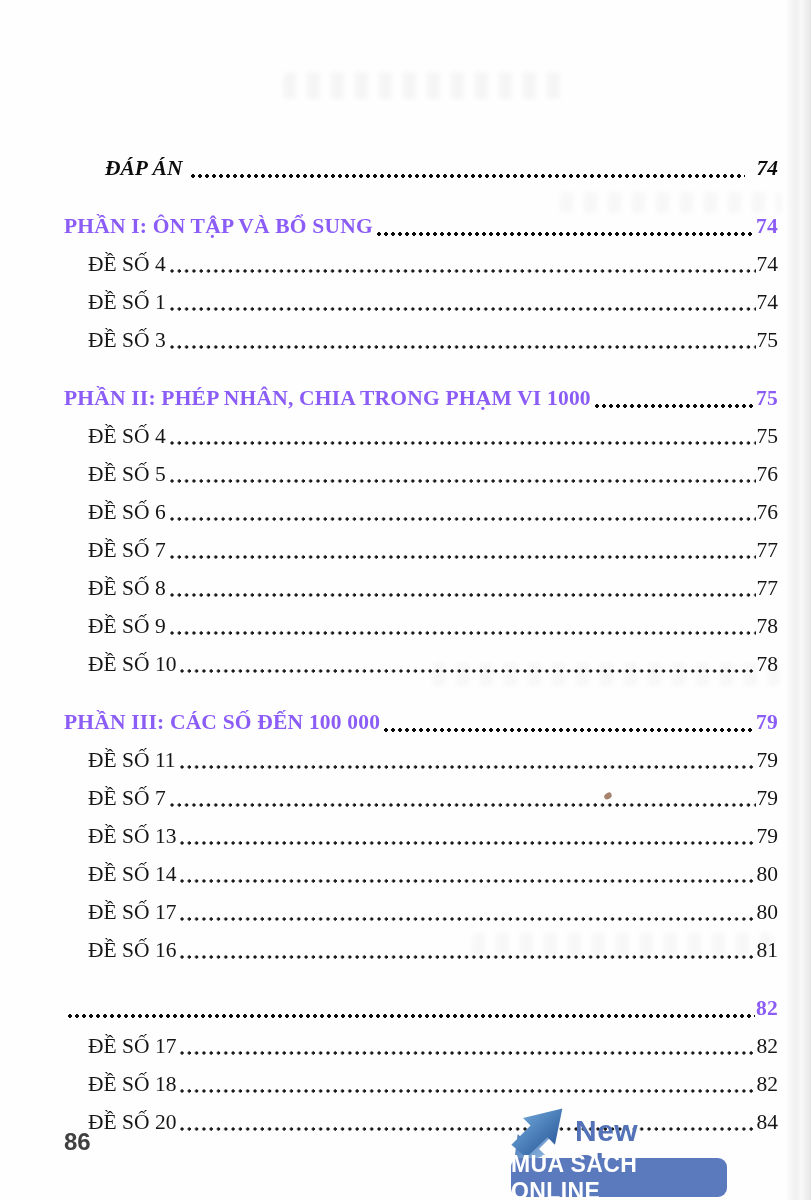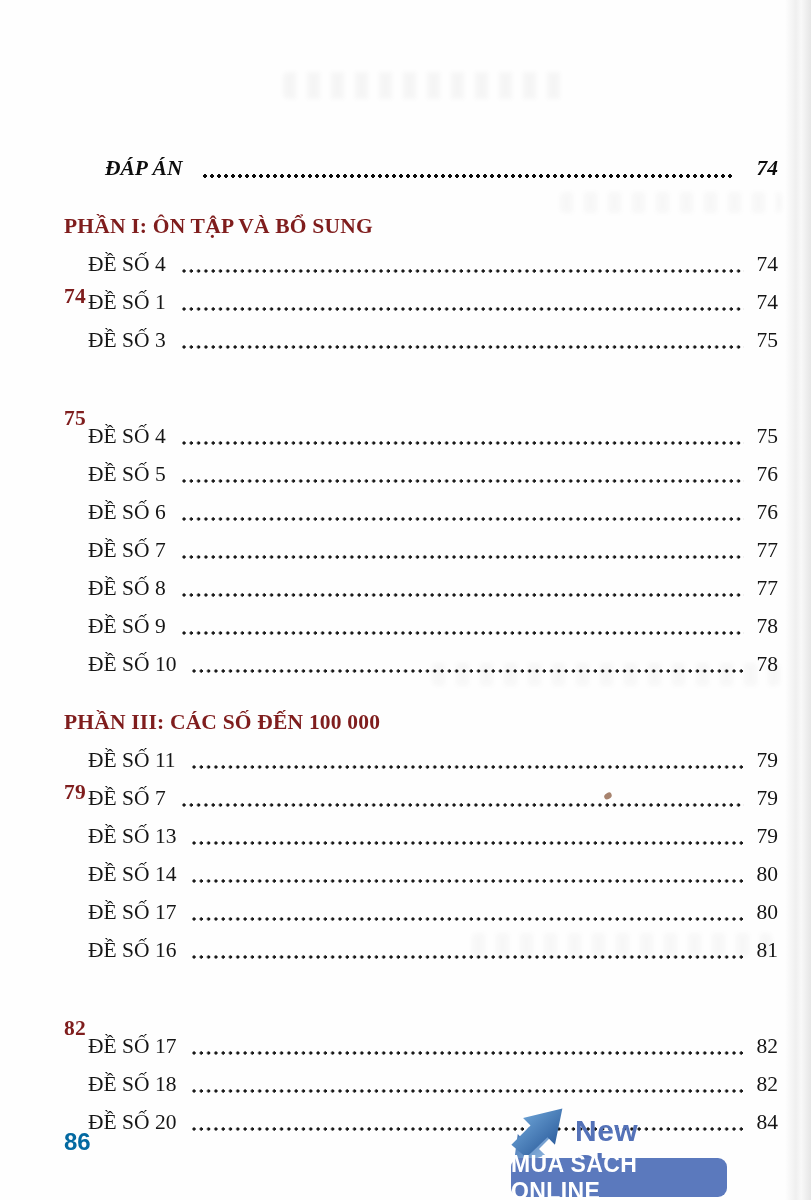--- a/index.html
+++ b/index.html
@@ -25,54 +25,53 @@
     position:absolute; width:8px; height:6px; border-radius:50% 40% 55% 45%;
     background:#8a5a3e; opacity:0.75; transform:rotate(-30deg);
   }
   
   .toc {
     position:absolute; left:64px; top:149px; width:714px;
   }
   .row {
     display:flex; align-items:baseline;
     height:38px; line-height:38px;
-    font-size:21.5px; white-space:nowrap;gap:12px;
+    font-size:21.5px; white-space:nowrap;
   }
   .row .label { flex:0 0 auto; }
   .row .pagenum { flex:0 0 auto; }
   .dots {
     flex:1 1 auto; align-self:flex-end;
     height:6px; margin:0 1px 9px 4px;
     background-image:radial-gradient(circle at 2px 3px, #191919 1.45px, transparent 1.8px);
     background-size:7.3px 6px; background-repeat:repeat-x;
     background-position:left bottom;
   }
   .row-item { padding-left:24px; }
   .row-section {
-    font-weight:700; color:#7f1d1d; letter-spacing:0.2px;
+    font-weight:700; color:#8b5cf6; letter-spacing:0.2px;
     margin-top:20px;
-    flex-direction:column;
   }
   .row-section .dots {
     background-image:radial-gradient(circle at 2px 3px, #0b0b0b 1.7px, transparent 2.05px);
     background-size:7px 6px; margin-bottom:8px;
   }
   .row-answer {
     padding-left:41px; font-weight:700; font-style:italic; color:#0d0d0d;
     margin-bottom:8px;
   }
   .row-answer .dots { margin-left:9px; margin-right:12px;
     background-image:radial-gradient(circle at 2px 3px, #0b0b0b 1.6px, transparent 1.95px);
     background-size:7px 6px; margin-bottom:8px;
   }
   
   .folio {
     position:absolute; left:64px; top:1128px;
     font-family:"Liberation Sans", sans-serif;
-    font-size:24px; font-weight:700; color:#0369a1;
+    font-size:24px; font-weight:700; color:#404040;
   }
   .newshop { position:absolute; left:505px; top:1098px; width:262px; height:102px; }
   .newshop .mark { position:absolute; left:0; top:2px; }
   .newshop .brand {
     position:absolute; left:70px; top:16px;
     font-family:"Liberation Sans", sans-serif;
     font-size:30px; font-weight:700; letter-spacing:0.5px; color:#5472b8;
   }
   .newshop .badge {
     position:absolute; left:6px; top:60px; width:216px; height:39px;
@@ -119,20 +118,21 @@
       <span class="pagenum">74</span>
     </div>
 
     <div class="row row-item">
       <span class="label">ĐỀ SỐ 3</span>
       <span class="dots"></span>
       <span class="pagenum">75</span>
     </div>
 
     <div class="row row-section">
+      <span class="label">PHẦN II: PHÉP NHÂN, CHIA TRONG PHẠM VI 1000</span>
       <span class="dots"></span>
       <span class="pagenum">75</span>
     </div>
 
     <div class="row row-item">
       <span class="label">ĐỀ SỐ 4</span>
       <span class="dots"></span>
       <span class="pagenum">75</span>
     </div>
 

